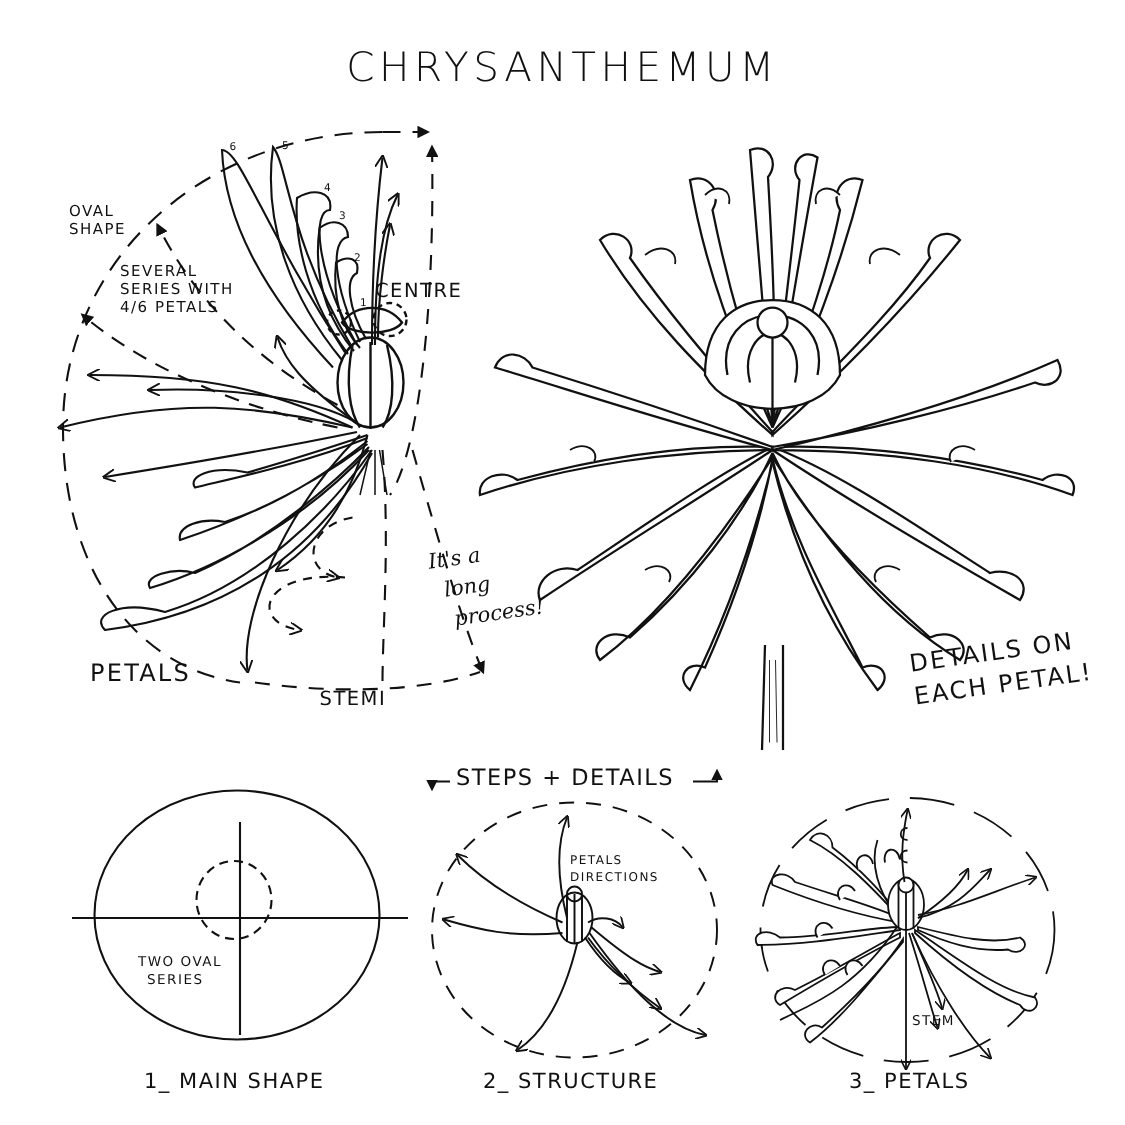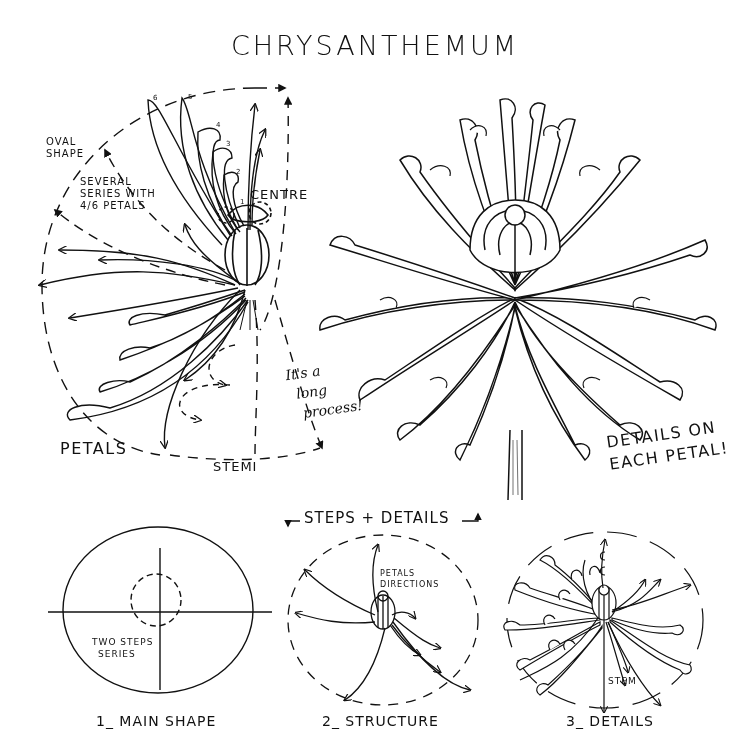--- a/index.html
+++ b/index.html
@@ -223,24 +223,24 @@
 </div>
 
 <div class="hand lbl-lg" style="left:605px;top:432px;transform:rotate(-8deg);transform-origin:left top;">
   <div>DETAILS ON</div>
   <div>EACH PETAL!</div>
 </div>
 
 <div class="hand" style="left:304px;top:509px;font-size:15px;letter-spacing:1px;">STEPS + DETAILS</div>
 
 <div class="hand" style="left:92px;top:636px;font-size:9px;line-height:12px;">
-  <div>TWO STEPS</div>
+  <div>TWO OVAL</div>
   <div style="padding-left:6px;">SERIES</div>
 </div>
 <div class="hand" style="left:380px;top:568px;font-size:8px;line-height:11px;">
   <div>PETALS</div>
   <div>DIRECTIONS</div>
 </div>
 <div class="hand" style="left:608px;top:676px;font-size:9px;">STEM</div>
 
 <div class="hand" style="left:96px;top:713px;font-size:14px;">1_ MAIN SHAPE</div>
 <div class="hand" style="left:322px;top:713px;font-size:14px;">2_ STRUCTURE</div>
-<div class="hand" style="left:566px;top:713px;font-size:14px;">3_ DETAILS</div>
+<div class="hand" style="left:566px;top:713px;font-size:14px;">3_ PETALS</div>
 
 </body></html>

